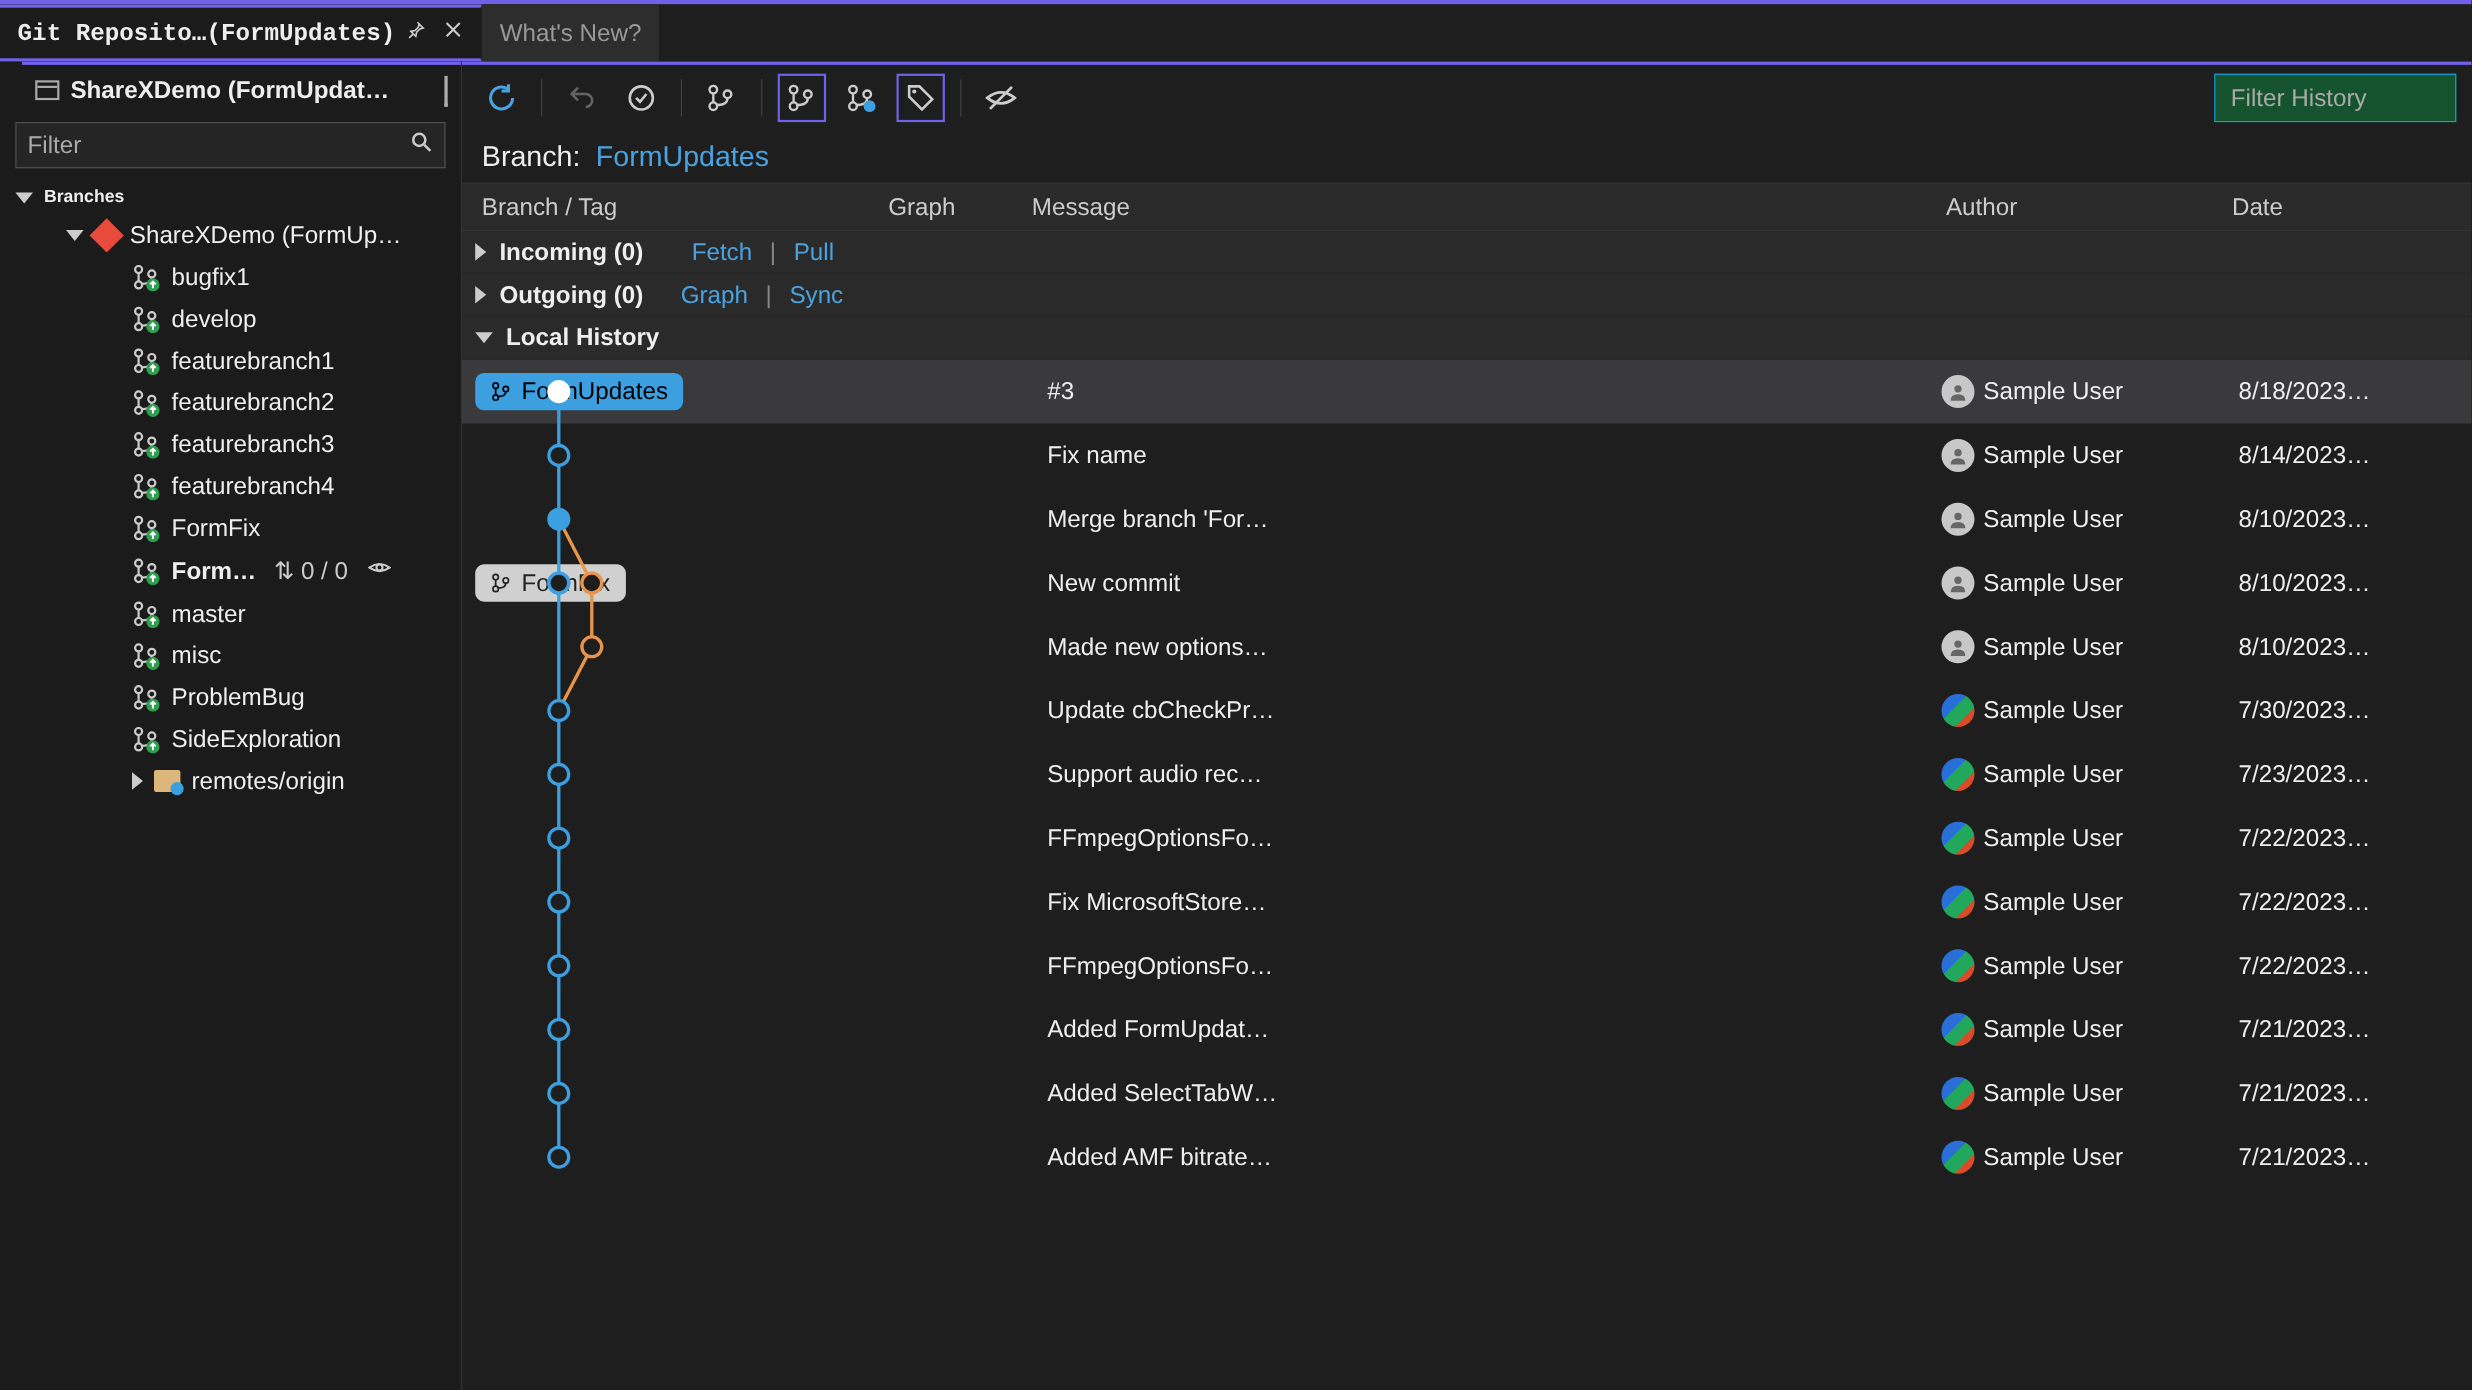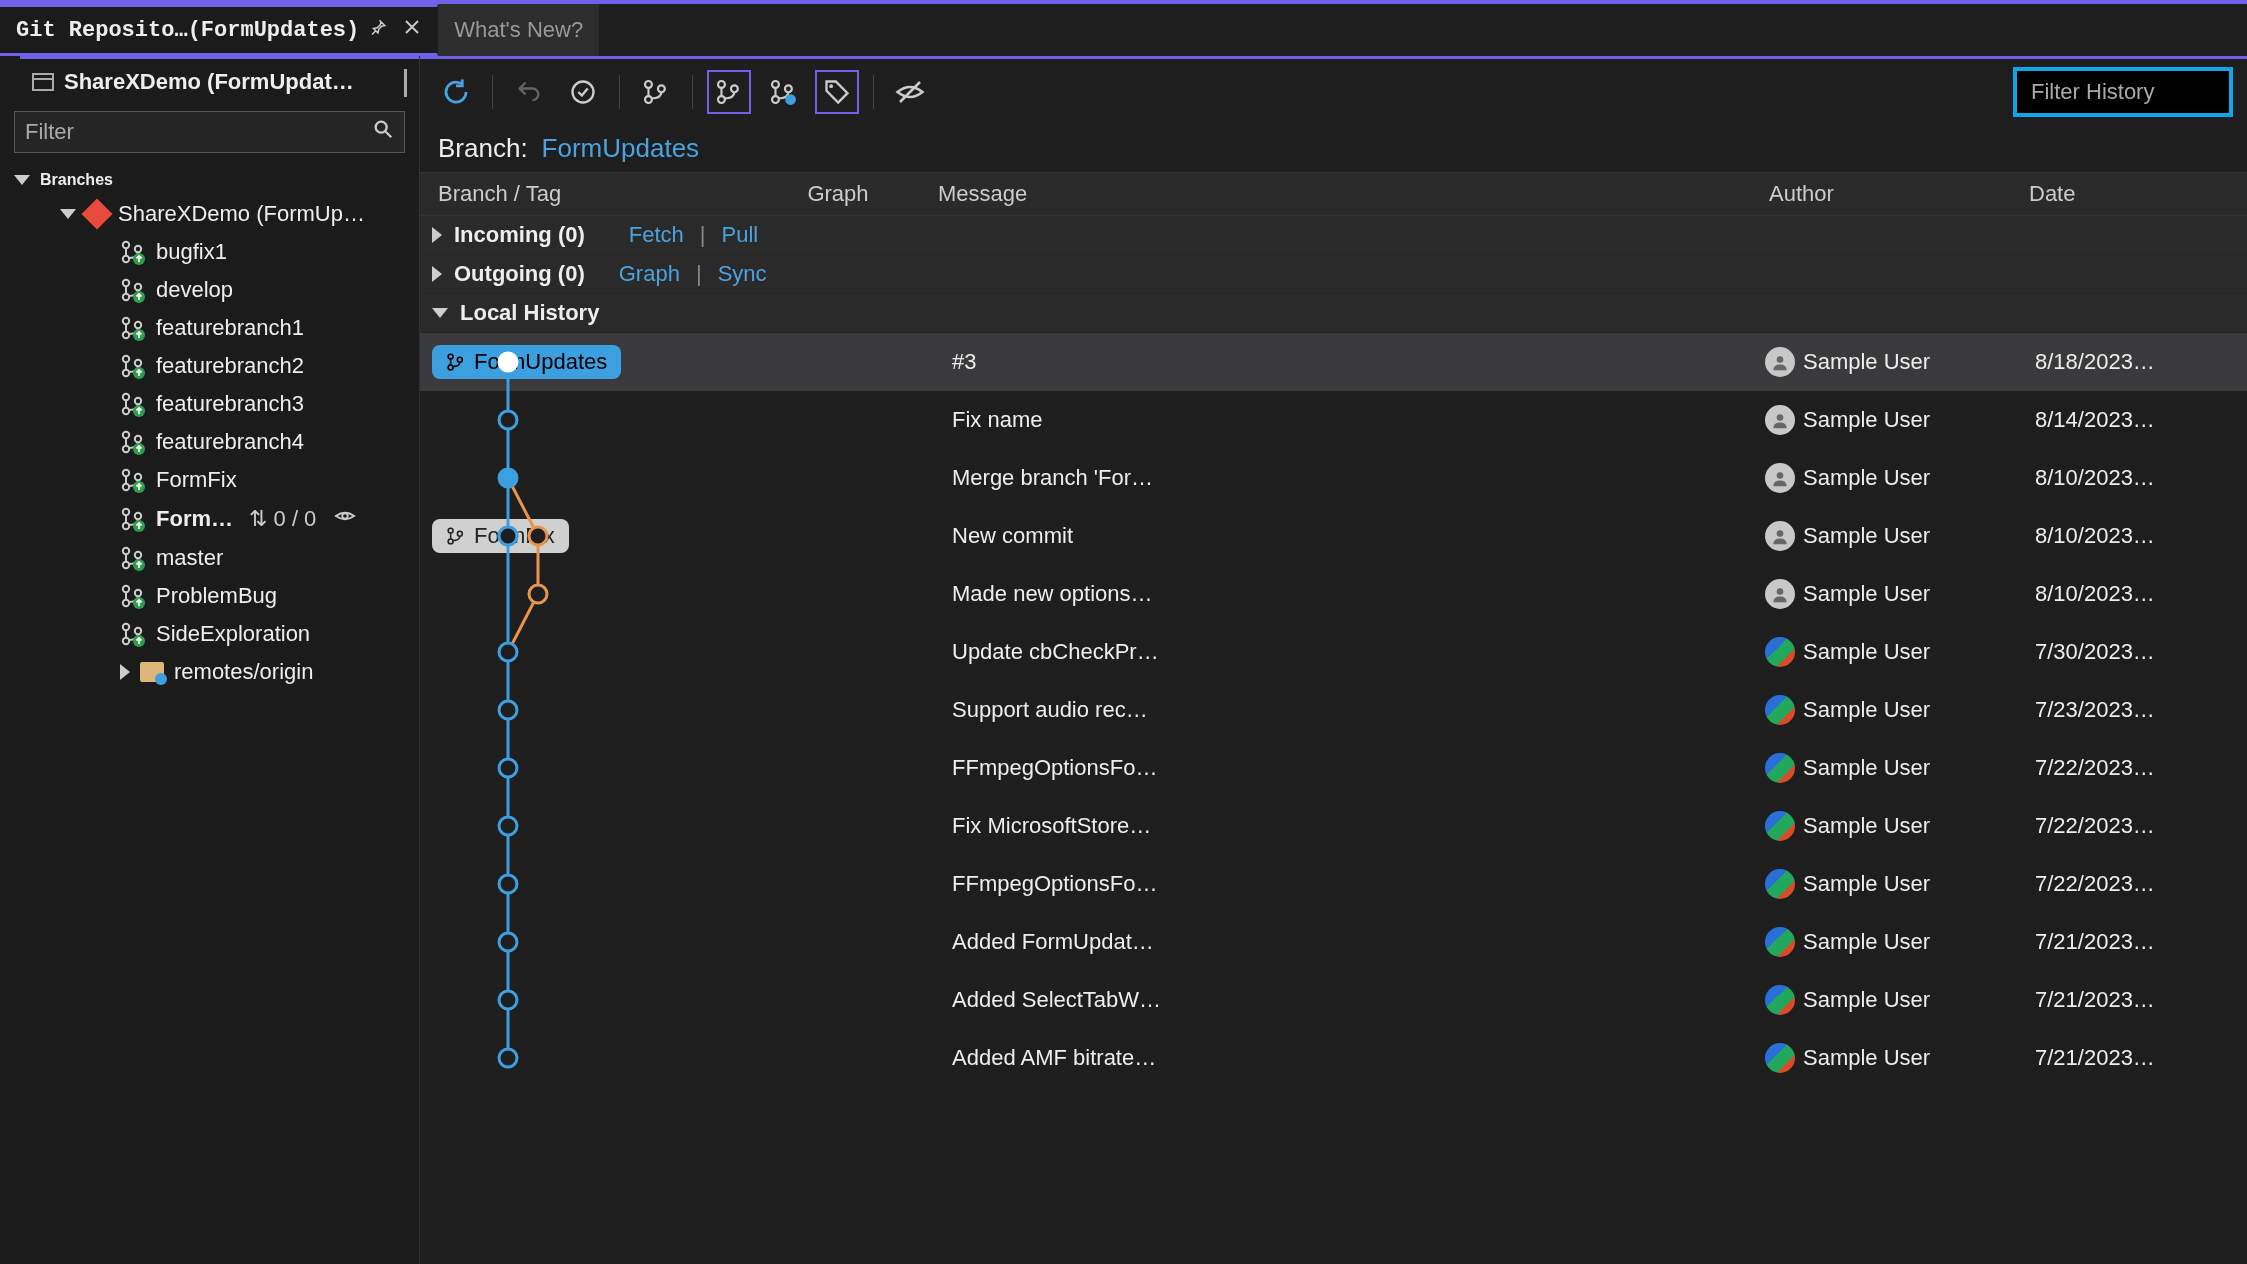--- a/index.html
+++ b/index.html
@@ -142,22 +142,22 @@
 .tool-btn {
   width: 44px; height: 44px;
   display: flex; align-items: center; justify-content: center;
   color: #ccc;
 }
 .tool-btn.active { border: 2px solid #7160e8; }
 .tool-btn.disabled { opacity: 0.4; }
 .tool-sep { width: 1px; height: 34px; background: #444; margin: 0 4px; }
 .filter-history {
   margin-left: auto;
-  background: #000000;
-  border: 4px solid #0ea5e9;
+  background: #14532d;
+  border: 1px solid #0ea5e9;
   padding: 8px 14px;
   color: #aaa;
   min-width: 220px;
 }
 .branch-line {
   display: flex;
   align-items: center;
   padding: 8px 18px;
   gap: 14px;
   font-size: 26px;
@@ -389,20 +389,26 @@
                   <path d="M2 12 Q12 5 22 12 Q12 19 2 12 Z" fill="none" stroke="#ccc" stroke-width="2"></path>
                   <circle cx="12" cy="12" r="3" fill="none" stroke="#ccc" stroke-width="2"></circle>
                 </svg>
              </span>
             </div>
             <div class="tree-row indent-2">
     <svg class="branch-icon-svg" viewBox="0 0 26 26" style="color:#ccc">
                 <use href="#branch-glyph-up"></use>
               </svg>
     <span class="label">master</span>
+    </div>
+            <div class="tree-row indent-2">
+    <svg class="branch-icon-svg" viewBox="0 0 26 26" style="color:#ccc">
+                <use href="#branch-glyph-up"></use>
+              </svg>
+    <span class="label">misc</span>
     </div>
             <div class="tree-row indent-2">
     <svg class="branch-icon-svg" viewBox="0 0 26 26" style="color:#ccc">
                 <use href="#branch-glyph-up"></use>
               </svg>
     <span class="label">ProblemBug</span>
     </div>
             <div class="tree-row indent-2">
     <svg class="branch-icon-svg" viewBox="0 0 26 26" style="color:#ccc">
                 <use href="#branch-glyph-up"></use>

